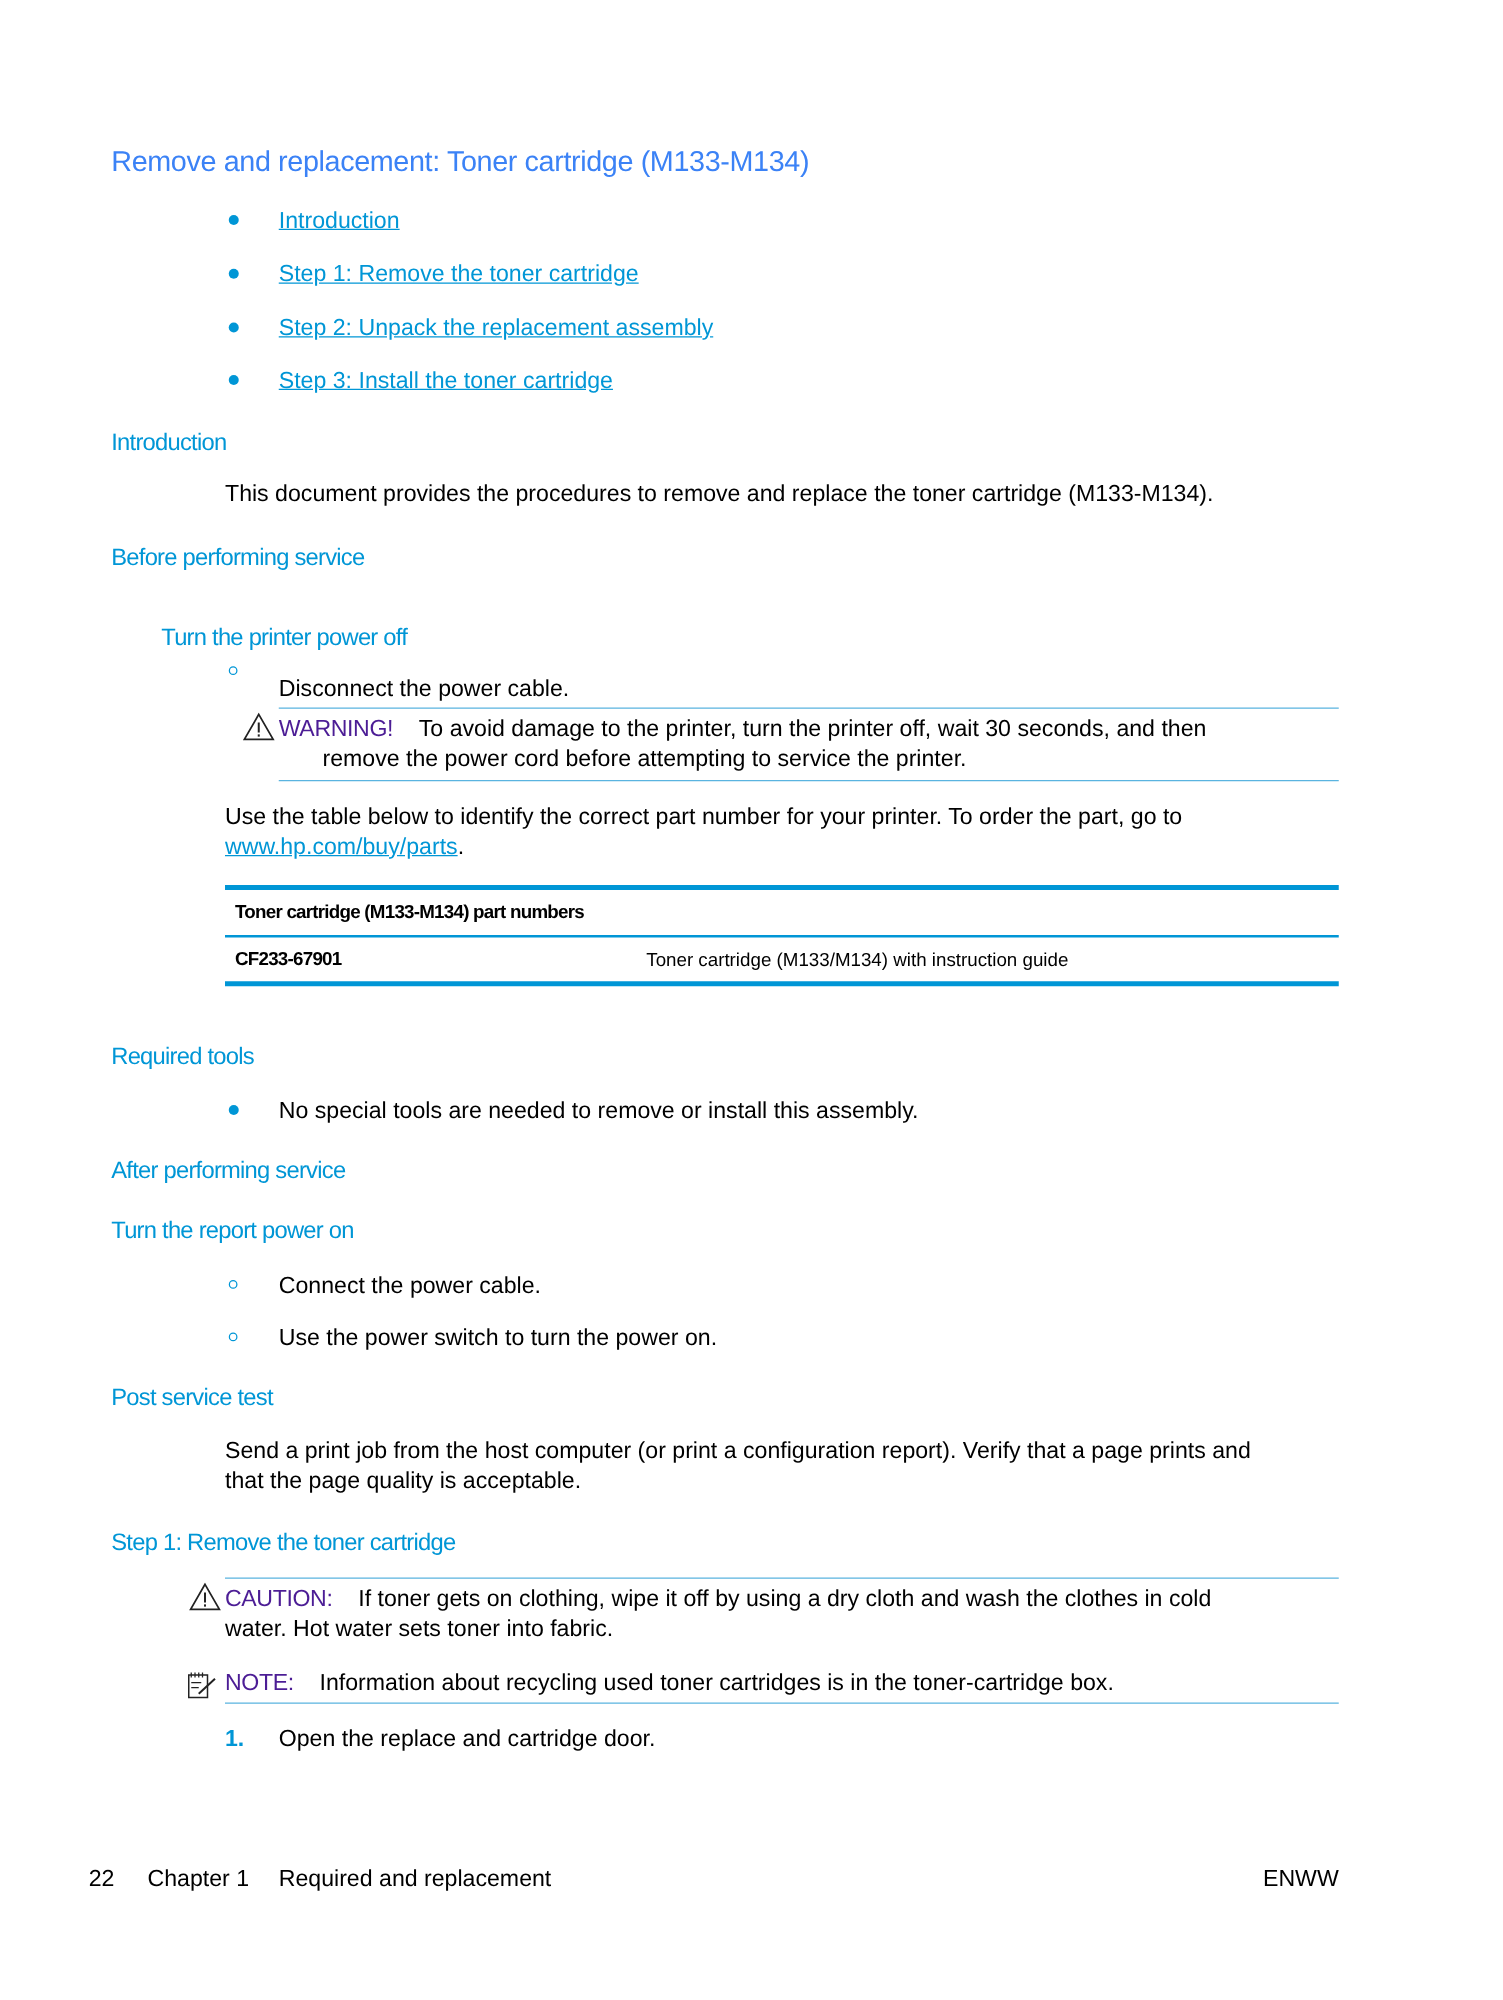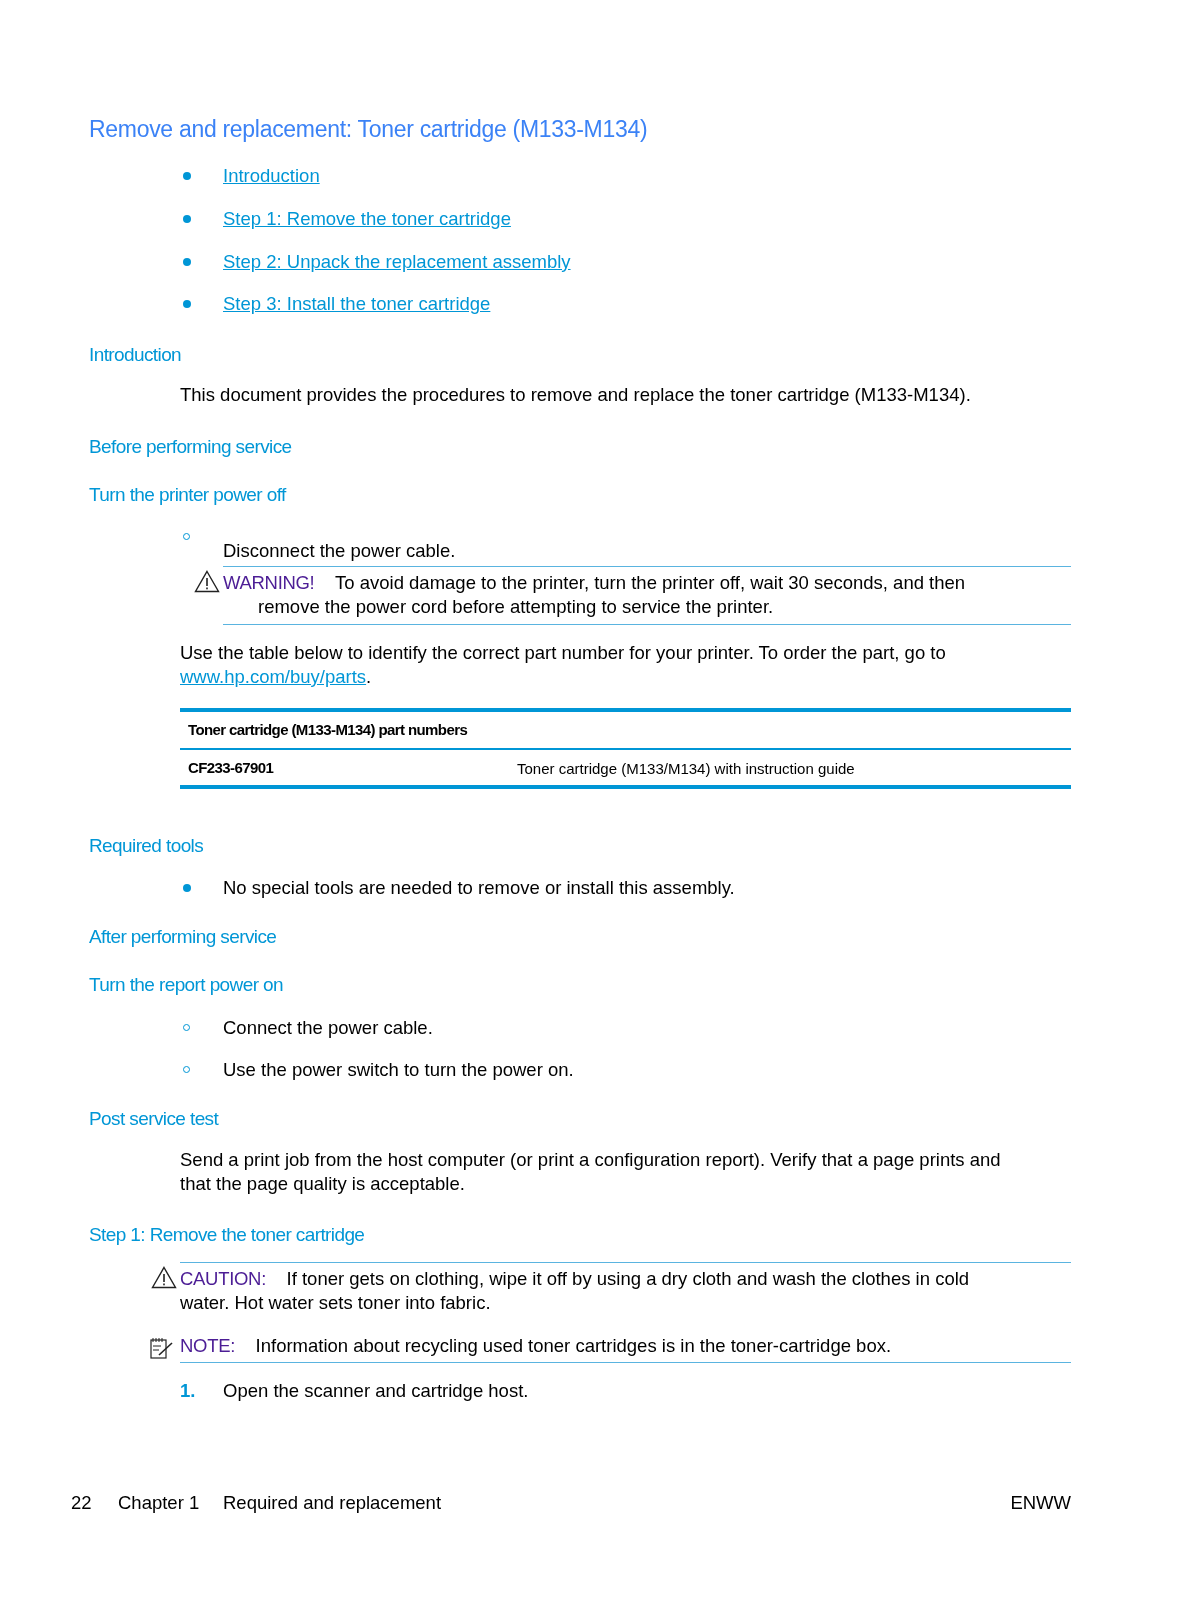--- a/index.html
+++ b/index.html
@@ -32,21 +32,21 @@
   <div class="abs bullet" style="left:183px;top:258px;"></div>
   <a class="abs link body" style="left:223px;top:250px;">Step 2: Unpack the replacement assembly</a>
   <div class="abs bullet" style="left:183px;top:300px;"></div>
   <a class="abs link body" style="left:223px;top:292px;">Step 3: Install the toner cartridge</a>
 </div>
 
 <div class="abs h2" style="top:344px;">Introduction</div>
 <div class="abs body" style="left:180px;top:383px;">This document provides the procedures to remove and replace the toner cartridge (M133-M134).</div>
 
 <div class="abs h2" style="top:436px;">Before performing service</div>
-<div class="abs h2" style="top:484px;">Turn the printer power off</div>
+<div class="abs h2" style="top:500px;margin-left:40px;">Turn the printer power off</div>
 <div class="abs ring" style="left:183px;top:533px;"></div>
 <div class="abs body" style="left:223px;top:539px;">Disconnect the power cable.</div>
 
 <div class="abs thin" style="left:223px;top:566px;width:848px;"></div>
 <svg class="abs" style="left:194px;top:570px;" width="26" height="23" viewBox="0 0 26 23">
   <polygon points="13,1.5 24.5,21.5 1.5,21.5" fill="none" stroke="#222" stroke-width="1.4"></polygon>
   <rect x="12.2" y="8" width="1.6" height="8" fill="#222"></rect>
   <rect x="12.2" y="17.5" width="1.6" height="1.8" fill="#222"></rect>
 </svg>
 <div class="abs body" style="left:223px;top:571px;">
@@ -104,20 +104,20 @@
   <line x1="4" y1="10" x2="12" y2="10" stroke="#222" stroke-width="1"></line>
   <line x1="4" y1="14" x2="10" y2="14" stroke="#222" stroke-width="1"></line>
   <line x1="10" y1="19" x2="23" y2="7" stroke="#222" stroke-width="1.6"></line>
 </svg>
 <div class="abs body" style="left:180px;top:1334px;">
   <span class="lbl">NOTE:</span>&nbsp;&nbsp;&nbsp;&nbsp;<span>Information about recycling used toner cartridges is in the toner-cartridge box.</span>
 </div>
 <div class="abs thin" style="left:180px;top:1362px;width:891px;"></div>
 
 <div class="abs body blue" style="left:180px;top:1379px;font-weight:bold;">1.</div>
-<div class="abs body" style="left:223px;top:1379px;">Open the scanner and cartridge host.</div>
+<div class="abs body" style="left:223px;top:1379px;">Open the replace and cartridge door.</div>
 
 <div>
   <div class="abs body" style="left:71px;top:1491px;">22</div>
   <div class="abs body" style="left:118px;top:1491px;">Chapter 1</div>
   <div class="abs body" style="left:223px;top:1491px;">Required and replacement</div>
   <div class="abs body" style="right:131px;top:1491px;">ENWW</div>
 </div>
 
 </body></html>

